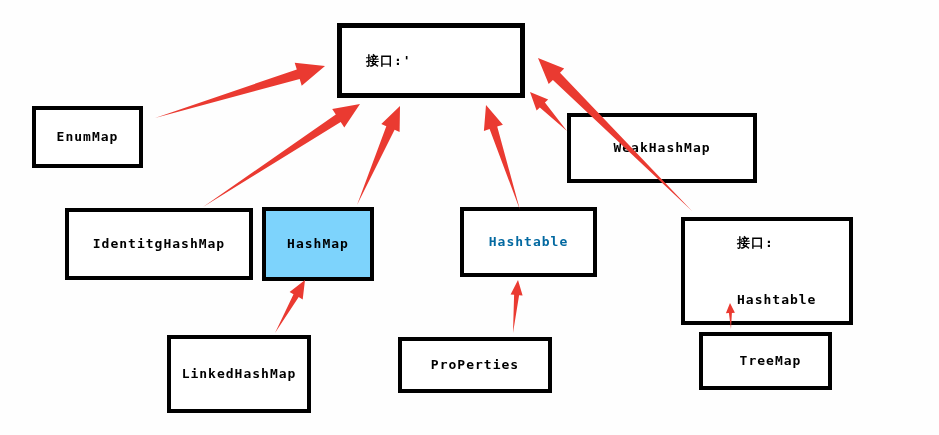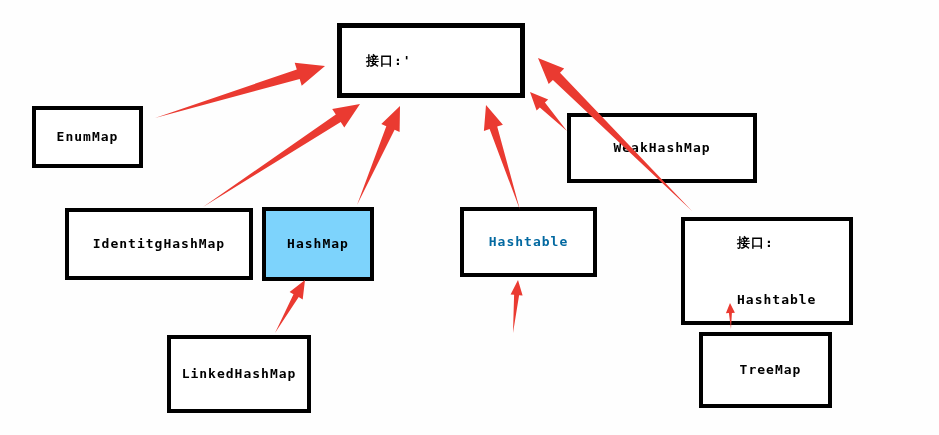--- a/index.html
+++ b/index.html
@@ -56,21 +56,24 @@
       <div class="node" style="left: 567px; top: 113px; width: 190px; height: 70px; border-width: 4px; border-color: rgb(0, 0, 0); background: rgb(255, 255, 255); color: rgb(0, 0, 0);">
         <div class="line">WeakHashMap</div>
       </div>
       <div class="node left" style="left: 665px; top: 217px; width: 172px; height: 108px; border-width: 4px; border-color: rgb(0, 0, 0); background: rgb(255, 255, 255); color: rgb(0, 0, 0); padding-left: 52px; margin-left: 16px;">
         <div class="line">接口:</div>
         <div class="line">Hashtable</div>
       </div>
       <div class="node" style="left: 167px; top: 335px; width: 144px; height: 78px; border-width: 4px; border-color: rgb(0, 0, 0); background: rgb(255, 255, 255); color: rgb(0, 0, 0);">
         <div class="line">LinkedHashMap</div>
       </div>
-      <div class="node" style="left: 699px; top: 332px; width: 133px; height: 76px; border-width: 4px; border-color: rgb(0, 0, 0); background: rgb(255, 255, 255); color: rgb(0, 0, 0); padding-left: 10px;">
+      <div class="node" style="left: 398px; top: 337px; width: 154px; height: 56px; border-width: 4px; border-color: rgb(0, 0, 0); background: rgb(255, 255, 255); color: rgb(0, 0, 0);">
+        <div class="line">ProPerties</div>
+      </div>
+      <div class="node" style="left: 699px; top: 332px; width: 133px; height: 58px; border-width: 4px; border-color: rgb(0, 0, 0); background: rgb(255, 255, 255); color: rgb(0, 0, 0); padding-left: 10px;">
         <div class="line">TreeMap</div>
       </div>
     </div>
   <svg id="arrow-layer" width="939" height="435" viewBox="0 0 939 435">
       <polygon points="155.0,118.0 299.7,79.0 301.7,85.7 325.0,66.0 294.7,62.7 296.8,69.4" fill="#ea3a31"></polygon>
       <polygon points="203.0,207.0 340.7,122.0 344.3,127.5 360.0,104.0 332.2,109.1 335.8,114.5" fill="#ea3a31"></polygon>
       <polygon points="357.0,205.0 394.6,129.8 399.6,132.0 400.0,106.0 381.3,124.0 386.3,126.2" fill="#ea3a31"></polygon>
       <polygon points="520.0,210.0 497.2,126.6 502.9,124.8 486.0,105.0 483.9,130.9 489.6,129.1" fill="#ea3a31"></polygon>
       <polygon points="567.0,131.0 544.9,102.6 548.2,99.6 530.0,92.0 536.6,110.6 539.8,107.5" fill="#ea3a31"></polygon>
       <polygon points="692.0,211.0 560.0,72.8 564.2,68.5 538.0,58.0 548.7,84.1 552.9,79.9" fill="#ea3a31"></polygon>

